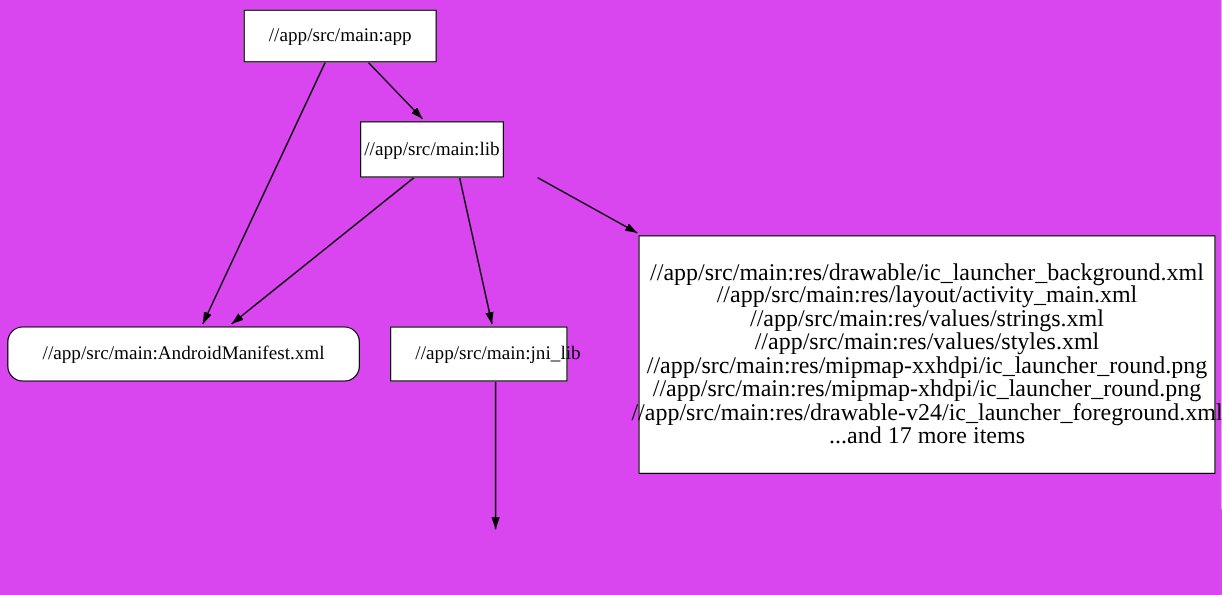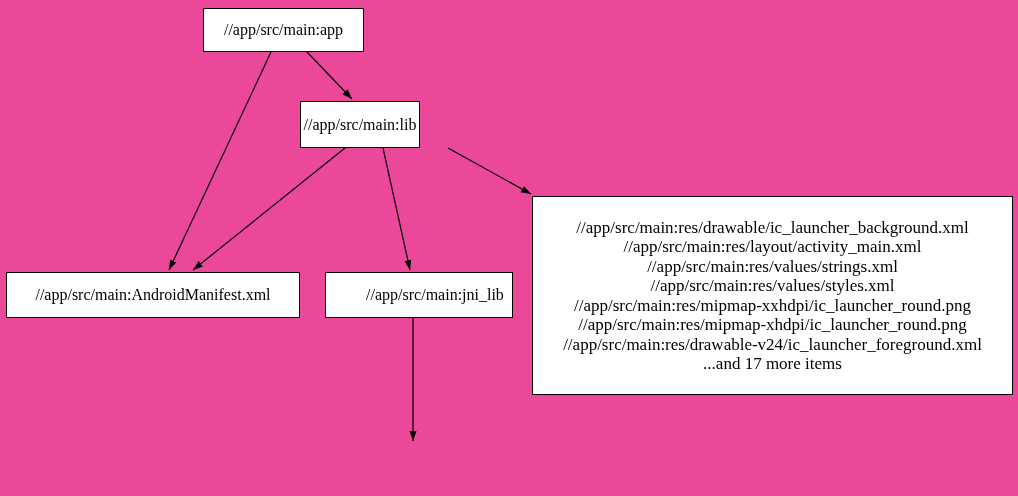--- a/index.html
+++ b/index.html
@@ -4,21 +4,21 @@
 <style>
   html, body {
     margin: 0;
     padding: 0;
     background: #ffffff;
   }
   .canvas {
     position: relative;
     width: 1018px;
     height: 496px;
-    background: #ec4899;
+    background: #d946ef;
     font-family: "Liberation Serif", "DejaVu Serif", serif;
     color: #000000;
     overflow: hidden;
   }
   .edges {
     position: absolute;
     left: 0;
     top: 0;
     width: 1018px;
     height: 496px;
@@ -31,29 +31,29 @@
     background: #ffffff;
     display: flex;
     align-items: center;
     justify-content: center;
     text-align: center;
     font-size: 16px;
     white-space: nowrap;
   }
   .node-app     { left: 203px; top: 8px;   width: 161px; height: 44px; }
   .node-lib     { left: 300px; top: 101px; width: 120px; height: 47px; }
-  .node-manifest{ left: 6px;   top: 272px; width: 294px; height: 46px; }
-  .node-jni     { left: 325px; top: 272px; width: 188px; height: 46px; padding-left: 32px; }
+  .node-manifest{ left: 6px;   top: 272px; width: 294px; height: 46px; border-radius: 13px; }
+  .node-jni     { left: 325px; top: 272px; width: 148px; height: 46px; padding-left: 32px; }
   .node-native  { left: 281px; top: 443px; width: 271px; height: 47px; }
   .node-res {
     left: 532px; top: 196px; width: 481px; height: 199px;
     flex-direction: column;
     justify-content: center;
     line-height: 19.5px;
-    font-size: 17px;
+    font-size: 20px;
   }
   .node-res .res-line { display: block; }
 </style>
 </head>
 <body>
 
 <div class="canvas">
 
   <svg class="edges" viewBox="0 0 1018 496" xmlns="http://www.w3.org/2000/svg">
     <defs>

